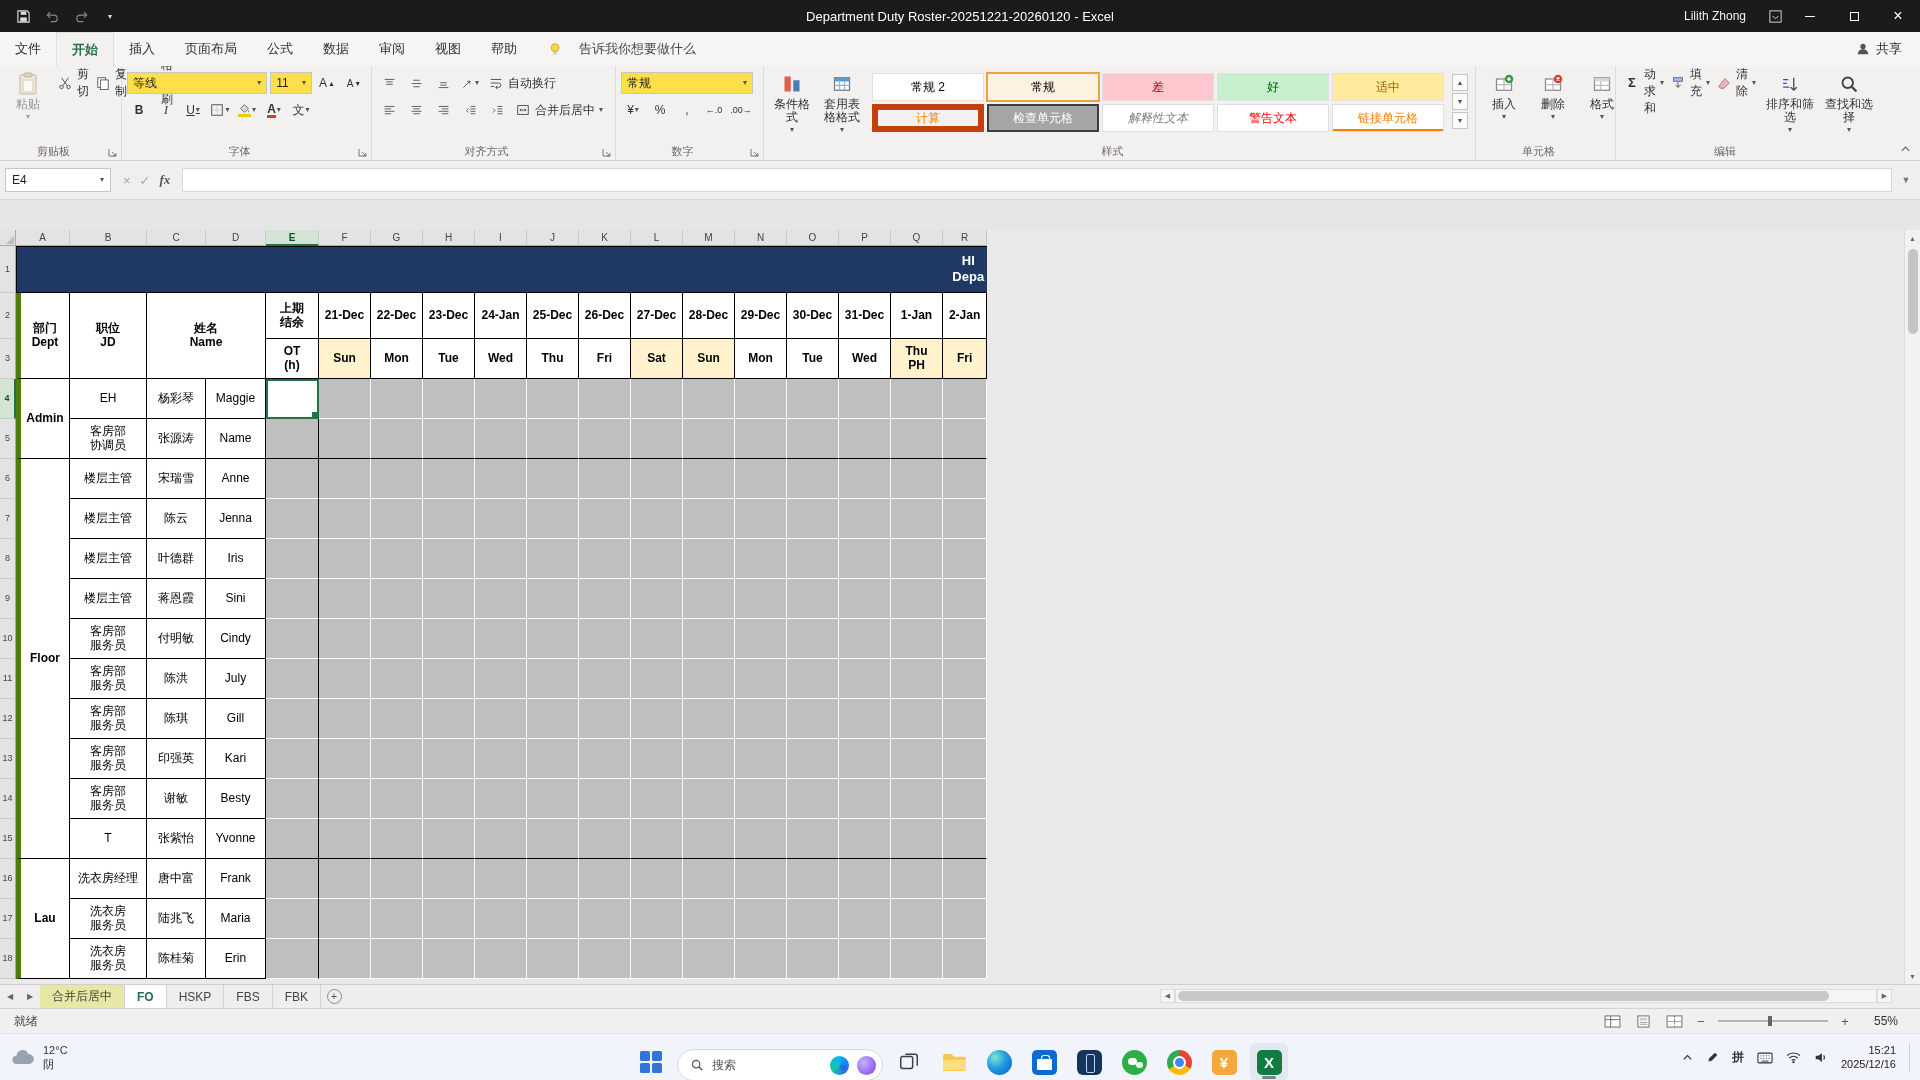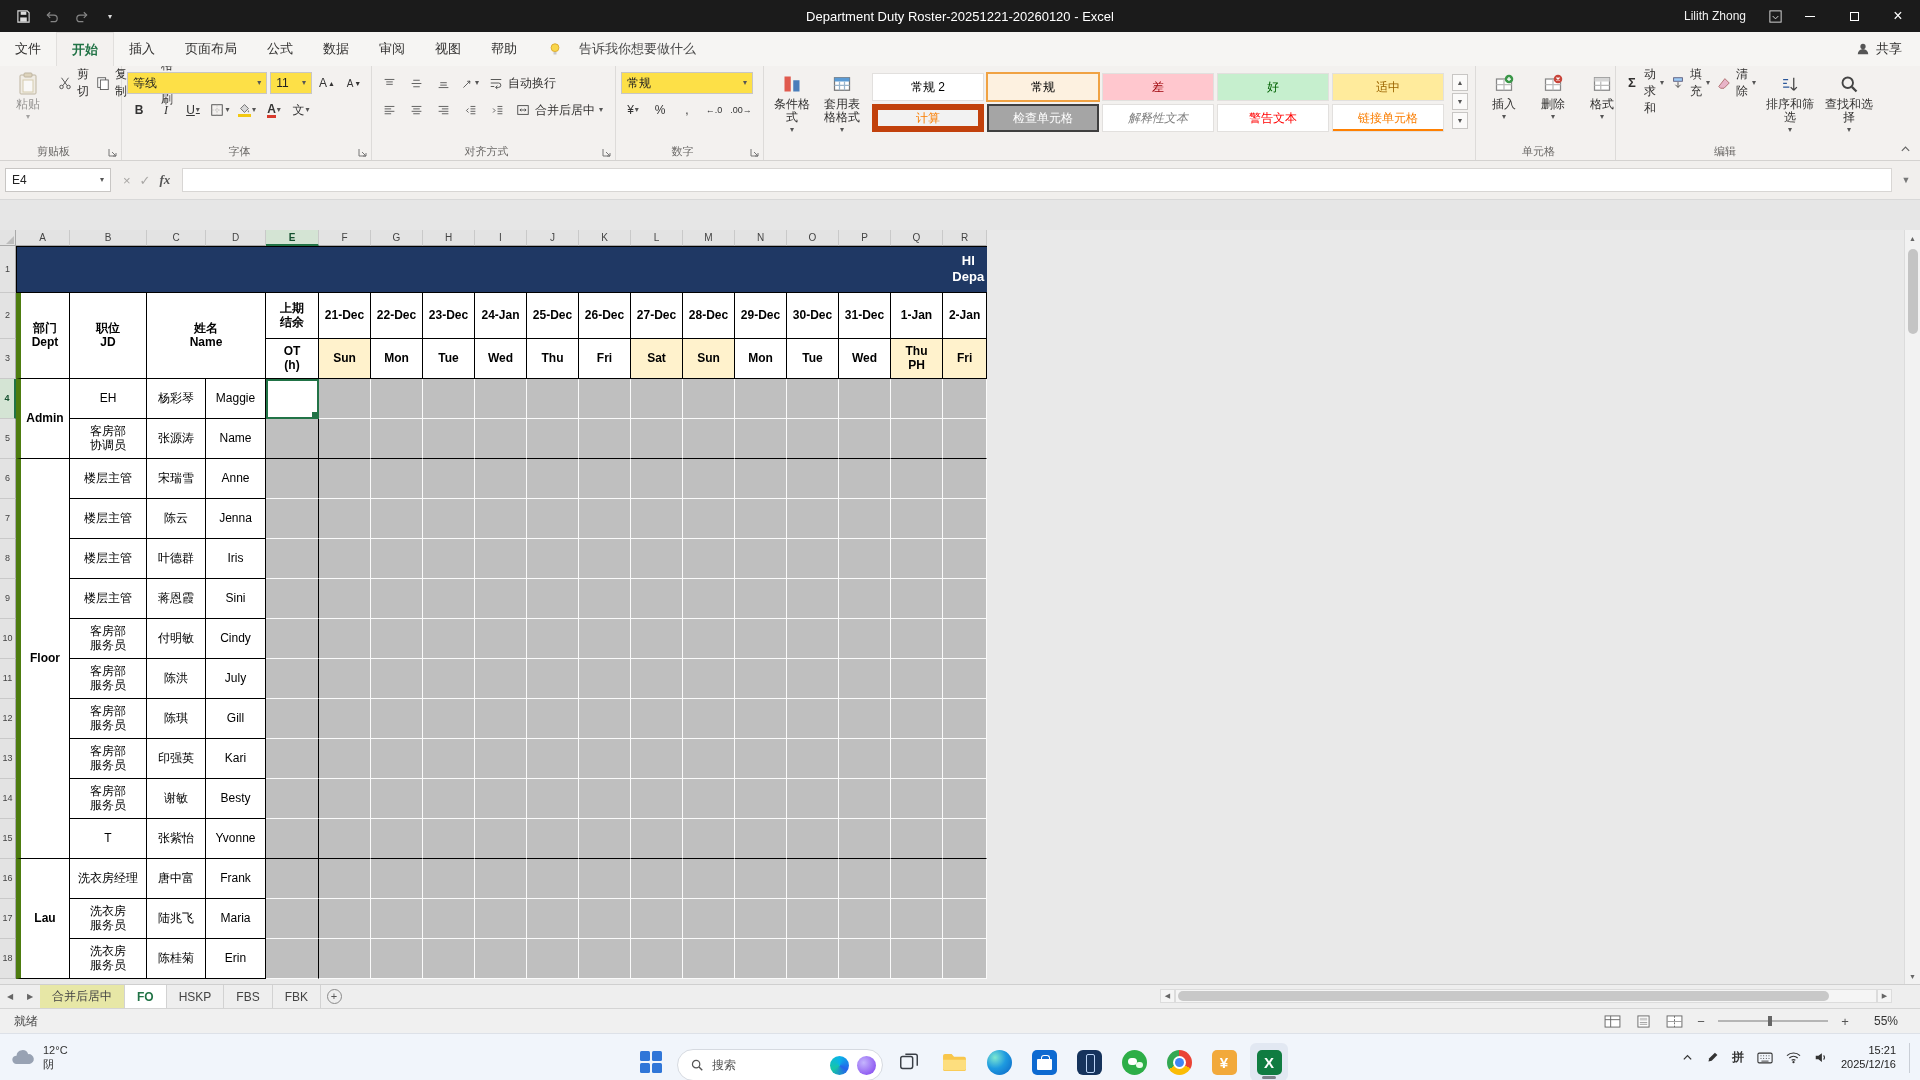--- a/index.html
+++ b/index.html
@@ -504,20 +504,21 @@
         <div class="gtile gt-explain">解释性文本</div>
         <div class="gtile gt-warn">警告文本</div>
         <div class="gtile gt-link">链接单元格</div>
       </div>
       <div class="galarrows">
         <div class="gabtn">▲</div>
         <div class="gabtn">▼</div>
         <div class="gabtn">▼</div>
       </div>
     </div>
+    <div class="rgl">样式</div>
   </div>
 
   <div class="rgroup" style="width:140px">
     <div class="rgc">
       <div class="bigbtn">
         <span class="icn">
           <svg width="20" height="20" viewBox="0 0 16 16">
               <rect x="2" y="4" width="12" height="9" fill="#fff" stroke="#888"></rect>
               <path d="M2 8.5h12M8 4v9" stroke="#bbb"></path>
               <circle cx="12" cy="4" r="3.4" fill="#3a9648"></circle>

